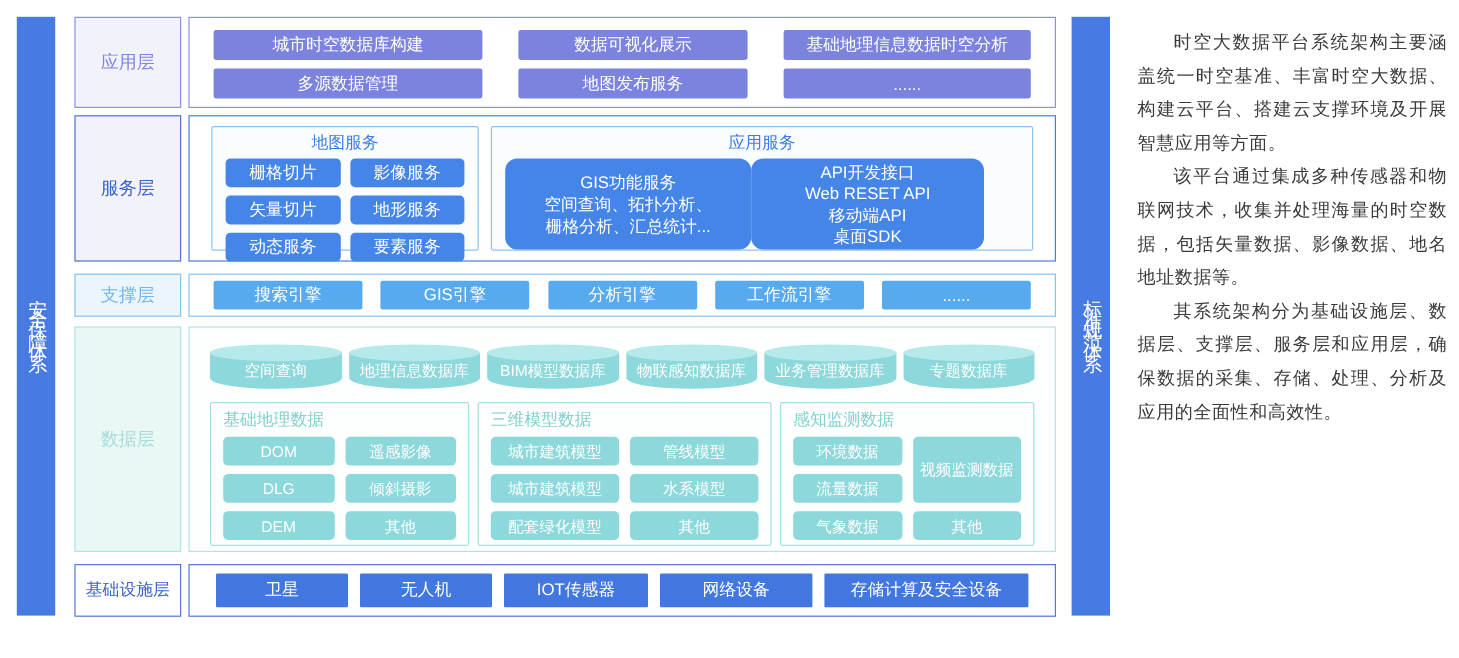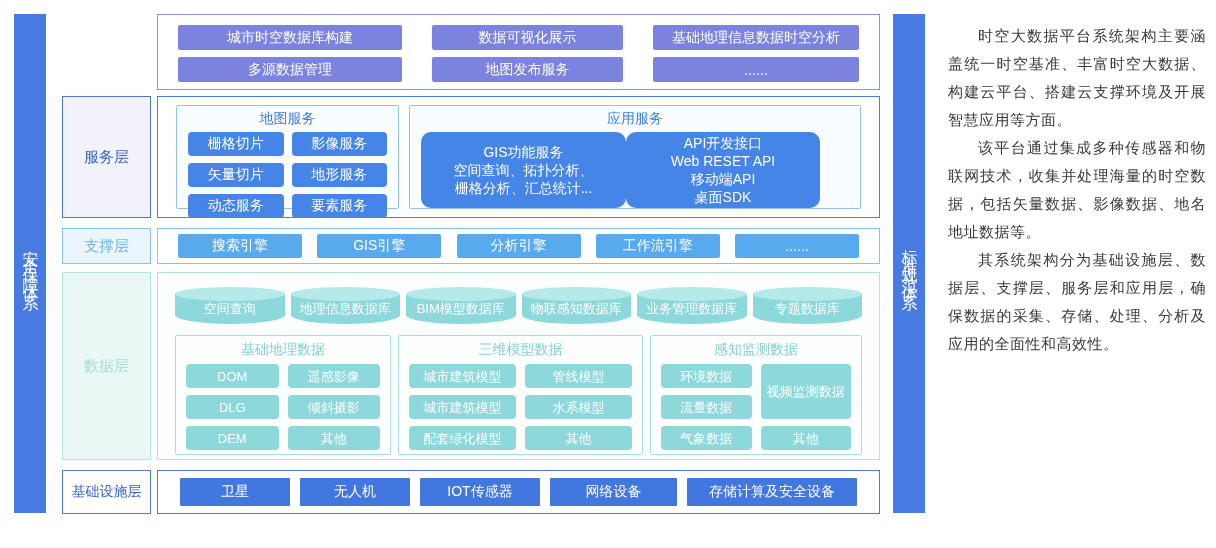--- a/index.html
+++ b/index.html
@@ -61,21 +61,21 @@
   .data-content { border:1px solid #b0e5e1; background:#fdfffe; padding:14px 15px 9px; }
   .cyl-row { display:flex; gap:6px; padding:0 2px; margin-bottom:11px; }
   .cyl { position:relative; flex:1; height:30px; margin-top:7px; background:#8cd8db;
          border-radius:0 0 50% 50% / 0 0 9px 9px; display:flex; align-items:center; justify-content:center; }
   .cyl::before { content:""; position:absolute; top:-7px; left:0; right:0; height:14px;
                  background:#b6e9ea; border-radius:50%; }
   .cyl span { position:relative; z-index:1; color:#fff; font-size:13px; }
   .group-row { display:flex; gap:7px; padding:0 2px; }
   .data-group { border:1px solid #a4e1de; background:#fdfffe; border-radius:2px; padding:5px 10px 9px; height:120px; }
   .dg1 { width:216px; } .dg2 { width:245px; } .dg3 { width:212px; }
-  .group-title { text-align:center; color:#84d0ce; font-size:14px; margin-bottom:5px; }
+  .group-title { color:#84d0ce; font-size:14px; margin-bottom:5px; }
   .data-grid { display:grid; grid-template-columns:1fr 1fr; grid-auto-rows:24px; gap:7px 9px; }
   .data-btn { background:#8cd8db; color:#fff; font-size:13px; border-radius:4px;
               display:flex; align-items:center; justify-content:center; text-align:center; line-height:15px; }
   .tall { grid-column:2; grid-row:1 / span 2; }
 
   
   .infra-label { background:#fff; border:1px solid #5577d4; color:#3b63c6; font-size:14px; }
   .infra-content { border:1px solid #5577d4; padding:8px 22px; display:flex; justify-content:space-between; align-items:center; }
   .inf-btn { height:28px; background:#4277e0; color:#fff; font-size:14px;
              display:flex; align-items:center; justify-content:center; border-radius:1px; }
@@ -91,20 +91,23 @@
 
 <div class="stage">
 
   <div class="vbar left">
     <span>安全保障体系</span>
   </div>
   <div class="vbar right">
     <span>标准规范体系</span>
   </div>
 
+  <div class="label-box app-label row-app">
+    <span>应用层</span>
+  </div>
   <div class="content-box app-content row-app">
     <div class="app-row">
       <div class="app-btn aw1">城市时空数据库构建</div>
       <div class="app-btn aw2">数据可视化展示</div>
       <div class="app-btn aw3">基础地理信息数据时空分析</div>
     </div>
     <div class="app-row">
       <div class="app-btn aw1">多源数据管理</div>
       <div class="app-btn aw2">地图发布服务</div>
       <div class="app-btn aw3">......</div>

